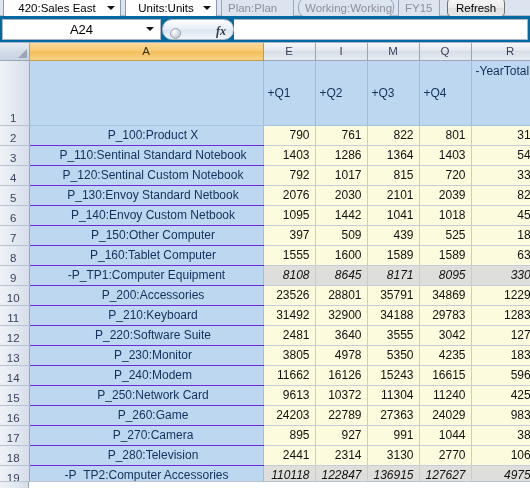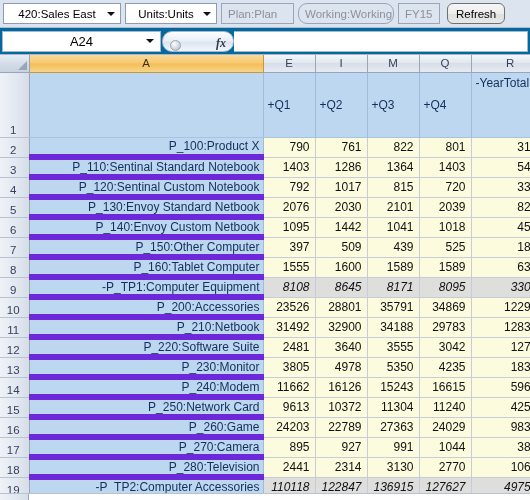--- a/index.html
+++ b/index.html
@@ -11,21 +11,21 @@
     width: 530px;
     height: 500px;
     overflow: hidden;
     font-family: "Liberation Sans", sans-serif;
     -webkit-font-smoothing: antialiased;
   }
 
   
   #pov-toolbar {
     position: relative;
-    height: 28px;
+    height: 16px;
     box-sizing: border-box;
     background: #dbe4ef;
     border-bottom: 1px solid #b0bcce;
     display: flex;
     align-items: center;
     padding: 0 3px;
     gap: 4px;
   }
   .pov-combo {
     height: 21px;
@@ -233,23 +233,23 @@
     box-sizing: border-box;
     border-right: 1px solid #c6cdd8;
     border-bottom: 1px solid #c6cdd8;
     white-space: nowrap;
     overflow: hidden;
     color: #111;
   }
   td.member {
     background: #bdd7f1;
     color: #12305a;
-    text-align: right;
+    text-align: center;
     border-right: 1px solid #9fbcd9;
-    border-bottom: 6px solid #6d28d9;
+    border-bottom: 1px solid #6d28d9;
   }
   td.member .indent { padding-left: 14px; display: inline-block; }
   td.member .noindent { padding-left: 1px; display: inline-block; }
 
   td.num {
     background: #fdfbdd;
     text-align: right;
     padding-right: 5px;
   }
   td.num.total {
@@ -441,21 +441,21 @@
           <td class="rowhdr">10</td>
           <td class="cell member"><span class="indent">P_200:Accessories</span></td>
           <td class="cell num">23526</td>
           <td class="cell num">28801</td>
           <td class="cell num">35791</td>
           <td class="cell num">34869</td>
           <td class="cell num" style="border-right: none;">122987</td>
         </tr>
         <tr>
           <td class="rowhdr">11</td>
-          <td class="cell member"><span class="indent">P_210:Netbook</span></td>
+          <td class="cell member"><span class="indent">P_210:Keyboard</span></td>
           <td class="cell num">31492</td>
           <td class="cell num">32900</td>
           <td class="cell num">34188</td>
           <td class="cell num">29783</td>
           <td class="cell num" style="border-right: none;">128363</td>
         </tr>
         <tr>
           <td class="rowhdr">12</td>
           <td class="cell member"><span class="indent">P_220:Software Suite</span></td>
           <td class="cell num">2481</td>

